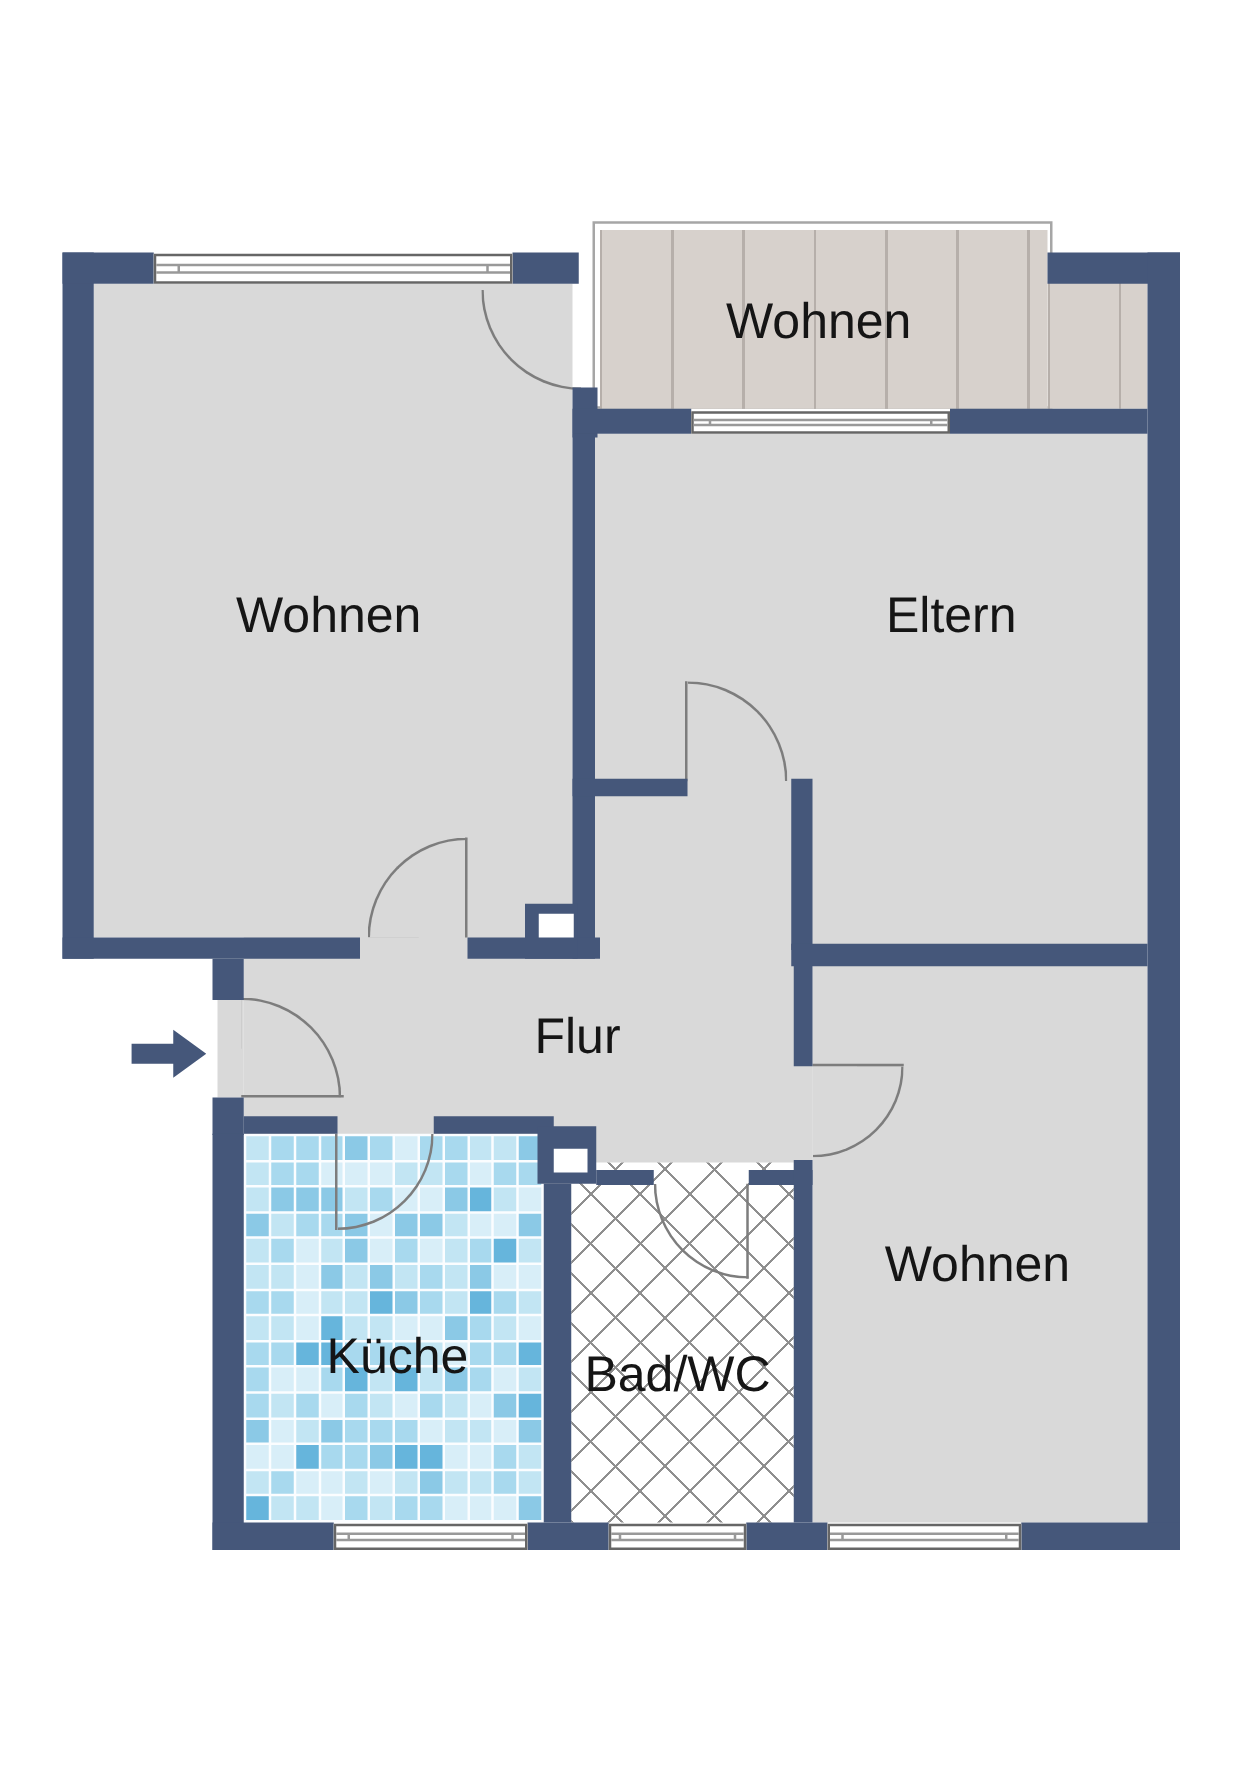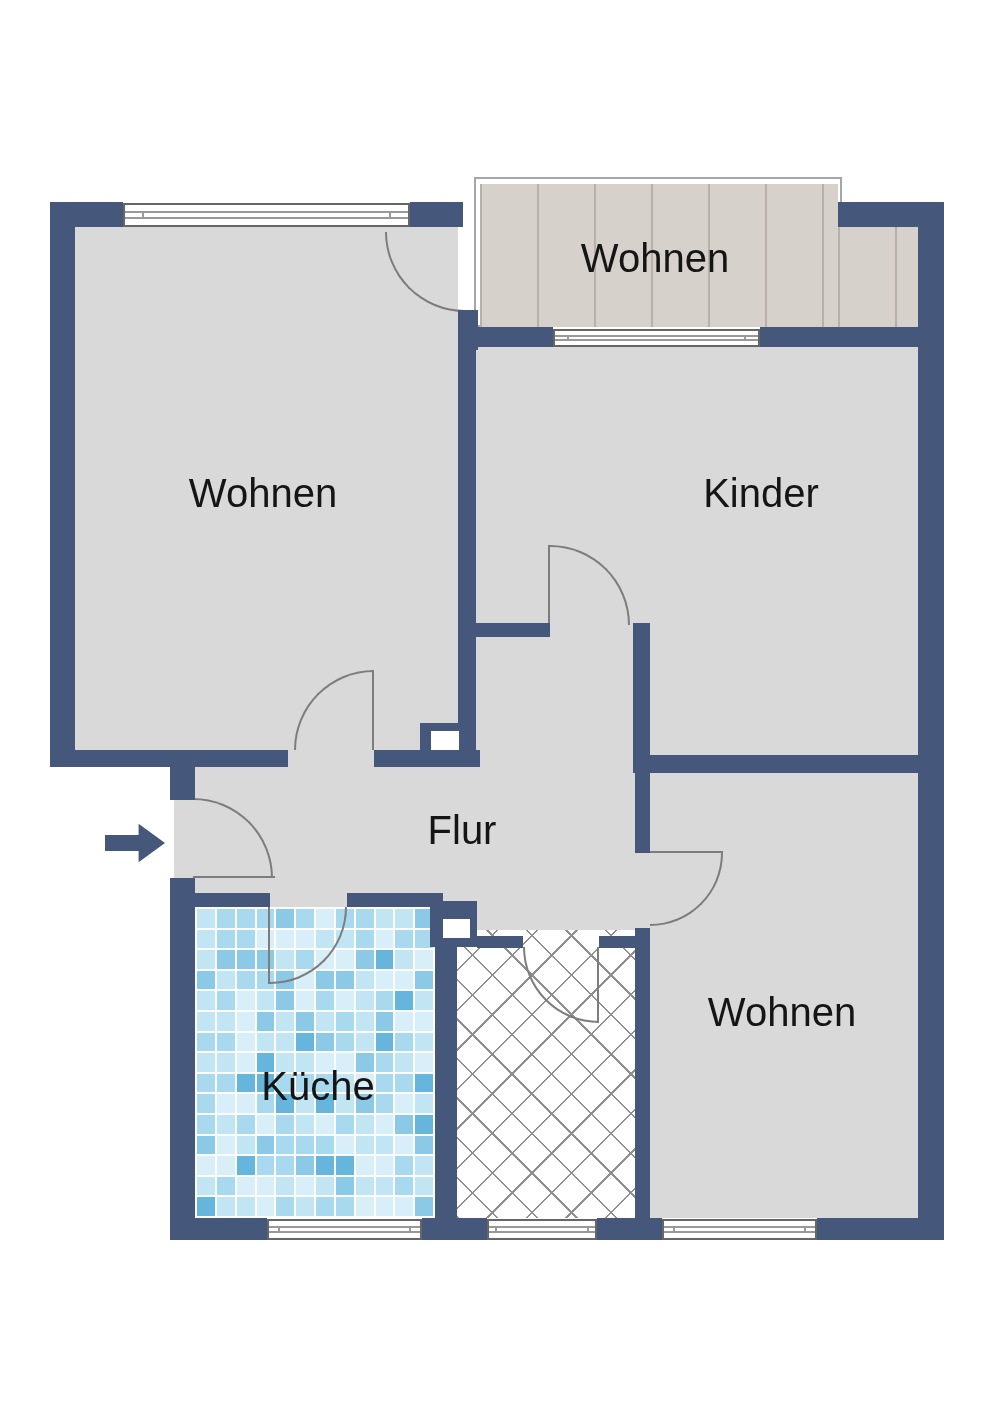--- a/index.html
+++ b/index.html
@@ -301,20 +301,21 @@
     <div class="tick tick-l"></div>
     <div class="tick tick-r"></div>
   </div>
   <div class="window" style="left:662px;top:1219px;width:155px;height:21px;">
     <div class="tick tick-l"></div>
     <div class="tick tick-r"></div>
   </div>
 
   <div class="label" style="left:655px;top:258px;">Wohnen</div>
   <div class="label" style="left:263px;top:493px;">Wohnen</div>
-  <div class="label" style="left:761px;top:493px;">Kinder</div>
+  <div class="label" style="left:761px;top:493px;">Eltern</div>
   <div class="label" style="left:462px;top:830px;">Flur</div>
   <div class="label" style="left:318px;top:1086px;">Küche</div>
+  <div class="label" style="left:542px;top:1100px;">Bad/WC</div>
   <div class="label" style="left:782px;top:1012px;">Wohnen</div>
 
   <div class="arrow" style="left:105px;top:823px;width:60px;height:40px;"></div>
 
 </div>
 
 </body></html>

